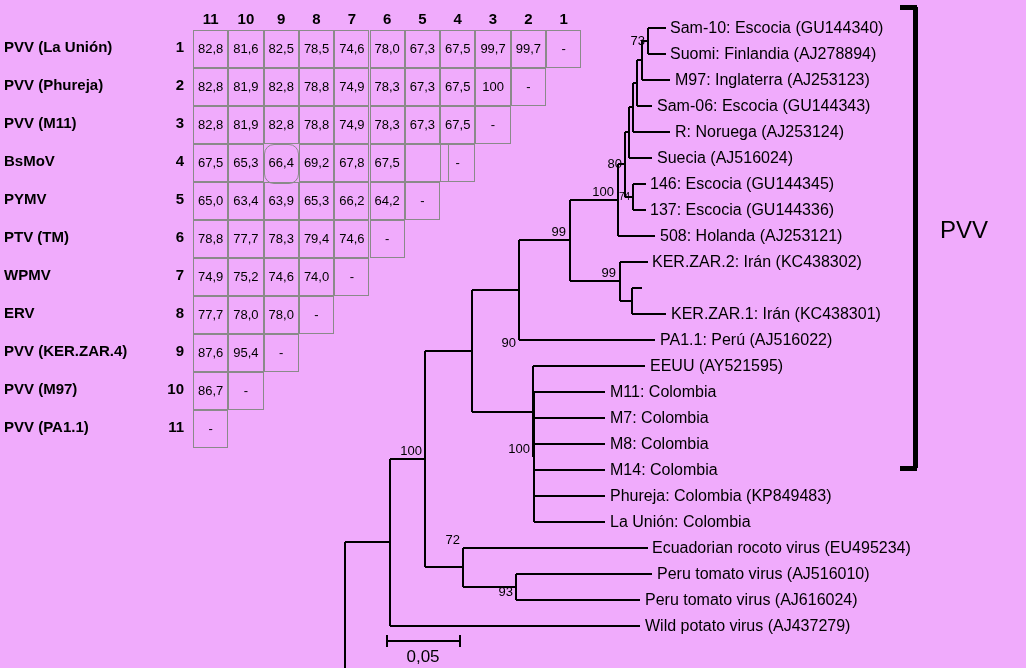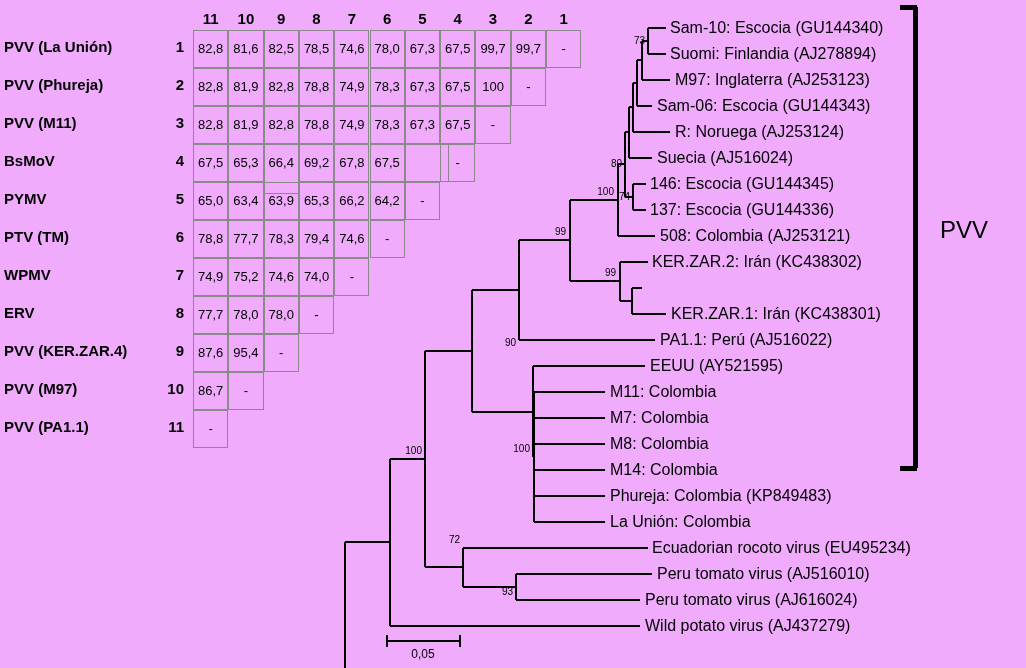--- a/index.html
+++ b/index.html
@@ -64,37 +64,37 @@
   .leaf-label{
     position:absolute;
     font-size:16px;
     white-space:nowrap;
     height:18px;
     line-height:18px;
     color:#000;
   }
   .boot{
     position:absolute;
-    font-size:10px;
+    font-size:13px;
     white-space:nowrap;
     height:14px;
     line-height:14px;
     color:#000;
     text-align:right;
   }
   .boot.small{font-size:10px;}
   #clade-label{
     position:absolute;
     font-size:24px;
     white-space:nowrap;
     color:#000;
   }
   #scale-label{
     position:absolute;
-    font-size:12px;
+    font-size:17px;
     white-space:nowrap;
     color:#000;
     text-align:center;
   }
 </style>
 </head>
 <body>
 
 <div id="figure">
 
@@ -143,21 +143,21 @@
       <div class="cell" style="left: 298.9px; top: 106px; width: 35.3px; height: 38px; line-height: 36px;">78,8</div>
       <div class="cell" style="left: 334.2px; top: 106px; width: 35.3px; height: 38px; line-height: 36px;">74,9</div>
       <div class="cell" style="left: 369.5px; top: 106px; width: 35.3px; height: 38px; line-height: 36px;">78,3</div>
       <div class="cell" style="left: 404.8px; top: 106px; width: 35.3px; height: 38px; line-height: 36px;">67,3</div>
       <div class="cell" style="left: 440.1px; top: 106px; width: 35.3px; height: 38px; line-height: 36px;">67,5</div>
       <div class="cell" style="left: 475.4px; top: 106px; width: 35.3px; height: 38px; line-height: 36px;">-</div>
       <div class="row-label" style="top: 152px;">BsMoV</div>
       <div class="row-number" style="left: 162px; top: 152px;">4</div>
       <div class="cell" style="left: 193px; top: 144px; width: 35.3px; height: 38px; line-height: 36px;">67,5</div>
       <div class="cell" style="left: 228.3px; top: 144px; width: 35.3px; height: 38px; line-height: 36px;">65,3</div>
-      <div class="cell" style="left: 263.6px; top: 144px; width: 35.3px; height: 50px; line-height: 36px;">66,4</div>
+      <div class="cell" style="left: 263.6px; top: 144px; width: 35.3px; height: 40px; line-height: 36px; border-radius: 10px;">66,4</div>
       <div class="cell" style="left: 298.9px; top: 144px; width: 35.3px; height: 38px; line-height: 36px;">69,2</div>
       <div class="cell" style="left: 334.2px; top: 144px; width: 35.3px; height: 38px; line-height: 36px;">67,8</div>
       <div class="cell" style="left: 369.5px; top: 144px; width: 35.3px; height: 38px; line-height: 36px;">67,5</div>
       <div class="cell" style="left: 404.8px; top: 144px; width: 35.3px; height: 38px; line-height: 36px; padding-left: 42px;">68,7</div>
       <div class="cell" style="left: 440.1px; top: 144px; width: 35.3px; height: 38px; line-height: 36px;">-</div>
       <div class="row-label" style="top: 190px;">PYMV</div>
       <div class="row-number" style="left: 162px; top: 190px;">5</div>
       <div class="cell" style="left: 193px; top: 182px; width: 35.3px; height: 38px; line-height: 36px;">65,0</div>
       <div class="cell" style="left: 228.3px; top: 182px; width: 35.3px; height: 38px; line-height: 36px;">63,4</div>
       <div class="cell" style="left: 263.6px; top: 182px; width: 35.3px; height: 38px; line-height: 36px;">63,9</div>
@@ -323,21 +323,21 @@
 
     <div id="scale-label" style="left:43px;top:647px;width:100px;">0,05</div>
   <div class="leaf-label" style="left: 340px; top: 19px;">Sam-10: Escocia (GU144340)</div>
       <div class="leaf-label" style="left: 340px; top: 45px;">Suomi: Finlandia (AJ278894)</div>
       <div class="leaf-label" style="left: 345px; top: 71px;">M97: Inglaterra (AJ253123)</div>
       <div class="leaf-label" style="left: 327px; top: 97px;">Sam-06: Escocia (GU144343)</div>
       <div class="leaf-label" style="left: 345px; top: 123px;">R: Noruega (AJ253124)</div>
       <div class="leaf-label" style="left: 327px; top: 149px;">Suecia (AJ516024)</div>
       <div class="leaf-label" style="left: 320px; top: 175px;">146: Escocia (GU144345)</div>
       <div class="leaf-label" style="left: 320px; top: 201px;">137: Escocia (GU144336)</div>
-      <div class="leaf-label" style="left: 330px; top: 227px;">508: Colombia (AJ253121)</div>
+      <div class="leaf-label" style="left: 330px; top: 227px;">508: Holanda (AJ253121)</div>
       <div class="leaf-label" style="left: 322px; top: 253px;">KER.ZAR.2: Irán (KC438302)</div>
       <div class="leaf-label" style="left: 341px; top: 305px;">KER.ZAR.1: Irán (KC438301)</div>
       <div class="leaf-label" style="left: 330px; top: 331px;">PA1.1: Perú (AJ516022)</div>
       <div class="leaf-label" style="left: 320px; top: 357px;">EEUU (AY521595)</div>
       <div class="leaf-label" style="left: 280px; top: 383px;">M11: Colombia</div>
       <div class="leaf-label" style="left: 280px; top: 409px;">M7: Colombia</div>
       <div class="leaf-label" style="left: 280px; top: 435px;">M8: Colombia</div>
       <div class="leaf-label" style="left: 280px; top: 461px;">M14: Colombia</div>
       <div class="leaf-label" style="left: 280px; top: 487px;">Phureja: Colombia (KP849483)</div>
       <div class="leaf-label" style="left: 280px; top: 513px;">La Unión: Colombia</div>

